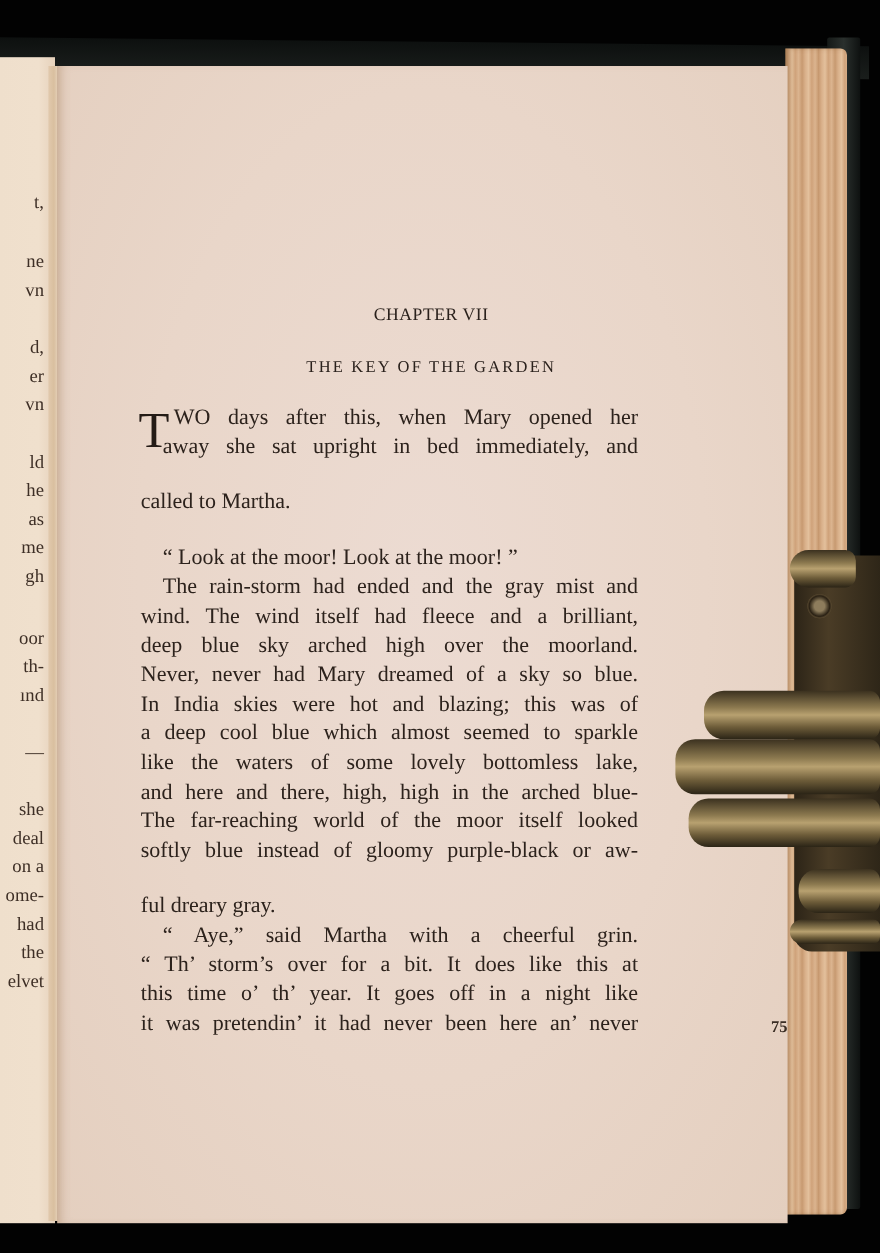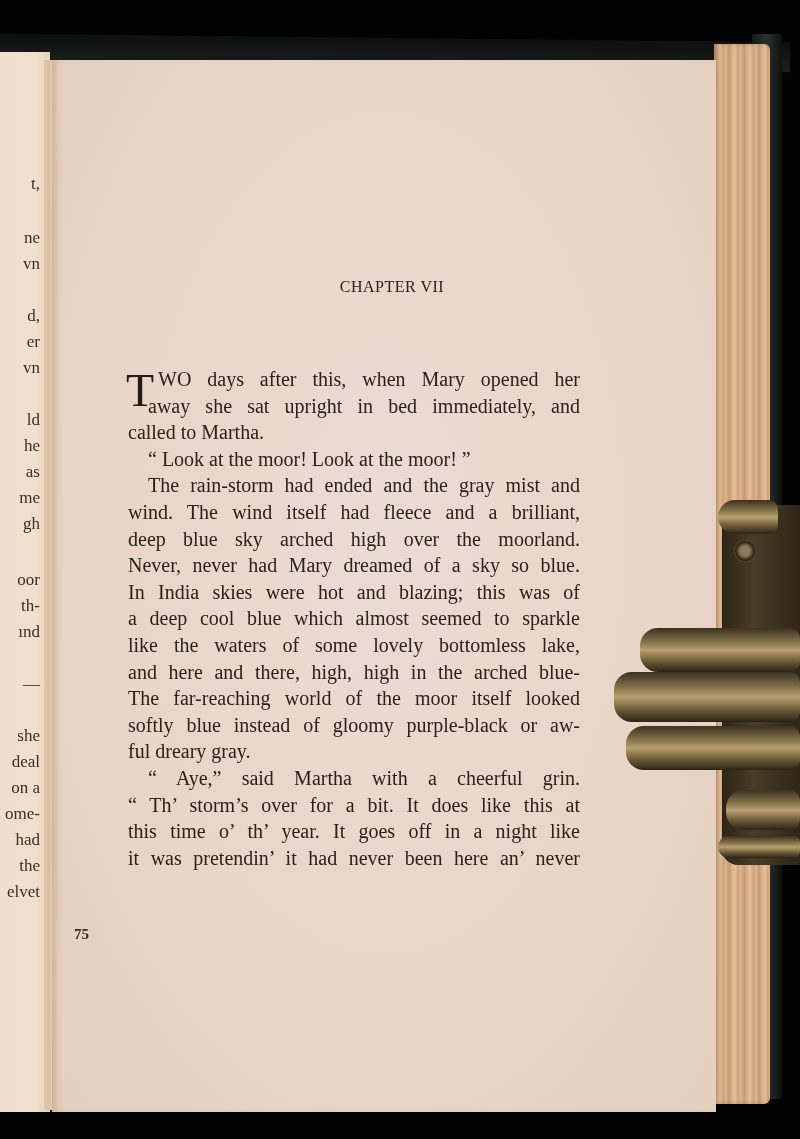--- a/index.html
+++ b/index.html
@@ -56,29 +56,29 @@
     }
     .chapter-subtitle {
       position: absolute; left: 0; width: 100%; top: 266px; text-align: center;
       font-size: 15px; letter-spacing: 2px; color: #2a211c; padding-left: 16px; box-sizing: border-box;
     }
     .body-text {
       position: absolute; left: 76px; top: 306px; width: 452px;
       font-size: 20px; line-height: 26.6px; color: #2c221c;
     }
     .line { display: block; white-space: nowrap; text-align: justify; text-align-last: justify; height: 26.6px; }
-    .line.last { text-align-last: left; }
+    .line.last { text-align-last: left; margin-top: 24px; }
     .line.indent { padding-left: 20px; }
     .line.dropcap-cont { padding-left: 20px; }
     .dropcap {
       position: absolute; left: -2px; top: 2px; font-size: 46px; line-height: 46px; color: #241b16;
     }
     .first-line { padding-left: 30px; }
     .page-number {
-      position: absolute; left: 0; width: 100%; top: 866px; text-align: left;
+      position: absolute; left: 0; width: 100%; top: 866px; text-align: right;
       font-size: 15px; font-weight: bold; color: #3a2d24; padding-left: 22px; box-sizing: border-box;
     }
 
     
     .clasp-plate {
       position: absolute; left: 722px; top: 505px; width: 78px; height: 360px;
       background: linear-gradient(90deg, #2c2417, #4a3c26 40%, #2e2618);
       border-radius: 16px 0 0 16px;
     }
     .clasp-hole {
@@ -120,20 +120,21 @@
     <div class="left-frag" style="top:778px">had</div>
     <div class="left-frag" style="top:804px">the</div>
     <div class="left-frag" style="top:830px">elvet</div>
   </div>
   <div class="left-gutter"></div>
 
   <div class="page-edges"></div>
 
   <div class="page">
     <div class="chapter-title">CHAPTER VII</div>
+    <div class="chapter-subtitle">THE KEY OF THE GARDEN</div>
 
     <div class="body-text">
       <span class="dropcap">T</span>
       <span class="line first-line">WO days after this, when Mary opened her</span>
       <span class="line dropcap-cont">away she sat upright in bed immediately, and</span>
       <span class="line last">called to Martha.</span>
       <span class="line indent last">“ Look at the moor!  Look at the moor! ”</span>
       <span class="line indent">The rain-storm had ended and the gray mist and</span>
       <span class="line">wind.  The wind itself had fleece and a brilliant,</span>
       <span class="line">deep blue sky arched high over the moorland.</span>

